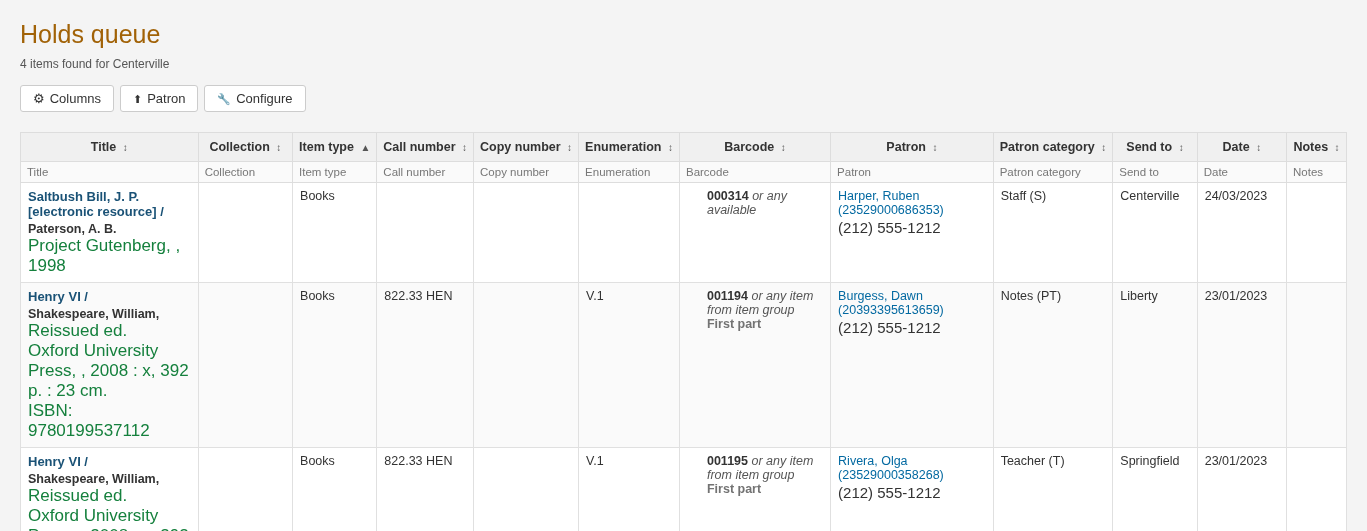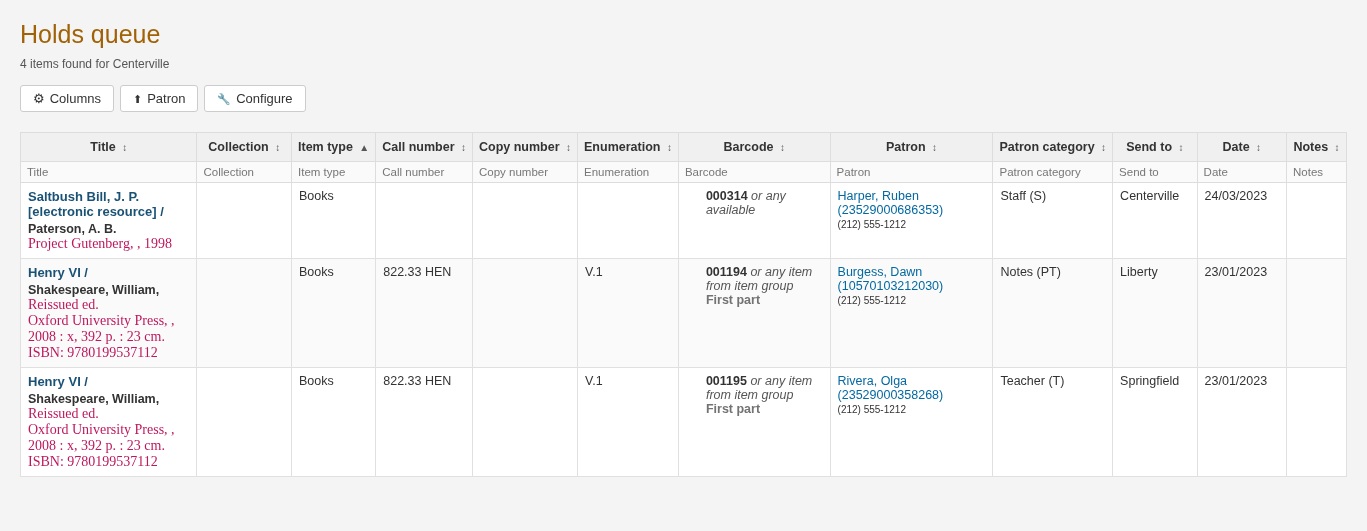--- a/index.html
+++ b/index.html
@@ -86,31 +86,30 @@
       font-weight: bold;
       color: #1a5276;
       font-size: 13px;
     }
     .title-cell .author {
       font-weight: bold;
       color: #333;
       margin-top: 3px;
     }
     .title-cell .meta {
-      color: #be185d;
-      font-size: 14px;
-      font-family: Liberation Serif, serif;
+      color: #15803d;
+      font-size: 17px;
     }
     .patron-link {
       color: #0369a1;
       text-decoration: none;
     }
     .patron-phone {
       color: #333;
-      font-size: 10px;
+      font-size: 15px;
       margin-top: 2px;
     }
     .barcode-cell .barcode-num {
       font-weight: bold;
     }
     .barcode-cell .barcode-note {
       font-style: italic;
       color: #555;
     }
     .barcode-cell .barcode-group {
@@ -236,21 +235,21 @@
     <div class="meta">Reissued ed.<br>Oxford University Press, , 2008 : x, 392 p. : 23 cm.<br>ISBN: 9780199537112</div>
   </td>
         <td class="col-collection"></td>
         <td class="col-itemtype">Books</td>
         <td class="col-callnum">822.33 HEN</td>
         <td class="col-copynum"></td>
         <td class="col-enum">V.1</td>
         <td class="barcode-cell col-barcode"><span class="barcode-num">001194</span> <span class="barcode-note">or any item from item group</span><br><span class="barcode-group">First part</span></td>
         <td class="col-patron">
     <a href="#" class="patron-link">Burgess, Dawn</a><br>
-    <a href="#" class="patron-link">(10570103212030)</a>
+    <a href="#" class="patron-link">(20393395613659)</a>
     <div class="patron-phone">(212) 555-1212</div>
   </td>
         <td class="col-patroncat">Notes (PT)</td>
         <td class="col-sendto">Liberty</td>
         <td class="col-date">23/01/2023</td>
         <td class="col-notes"></td>
       </tr>
       <tr>
         <td class="title-cell col-title">
     <div class="main-title" style="cursor:pointer;">Henry VI /</div>

